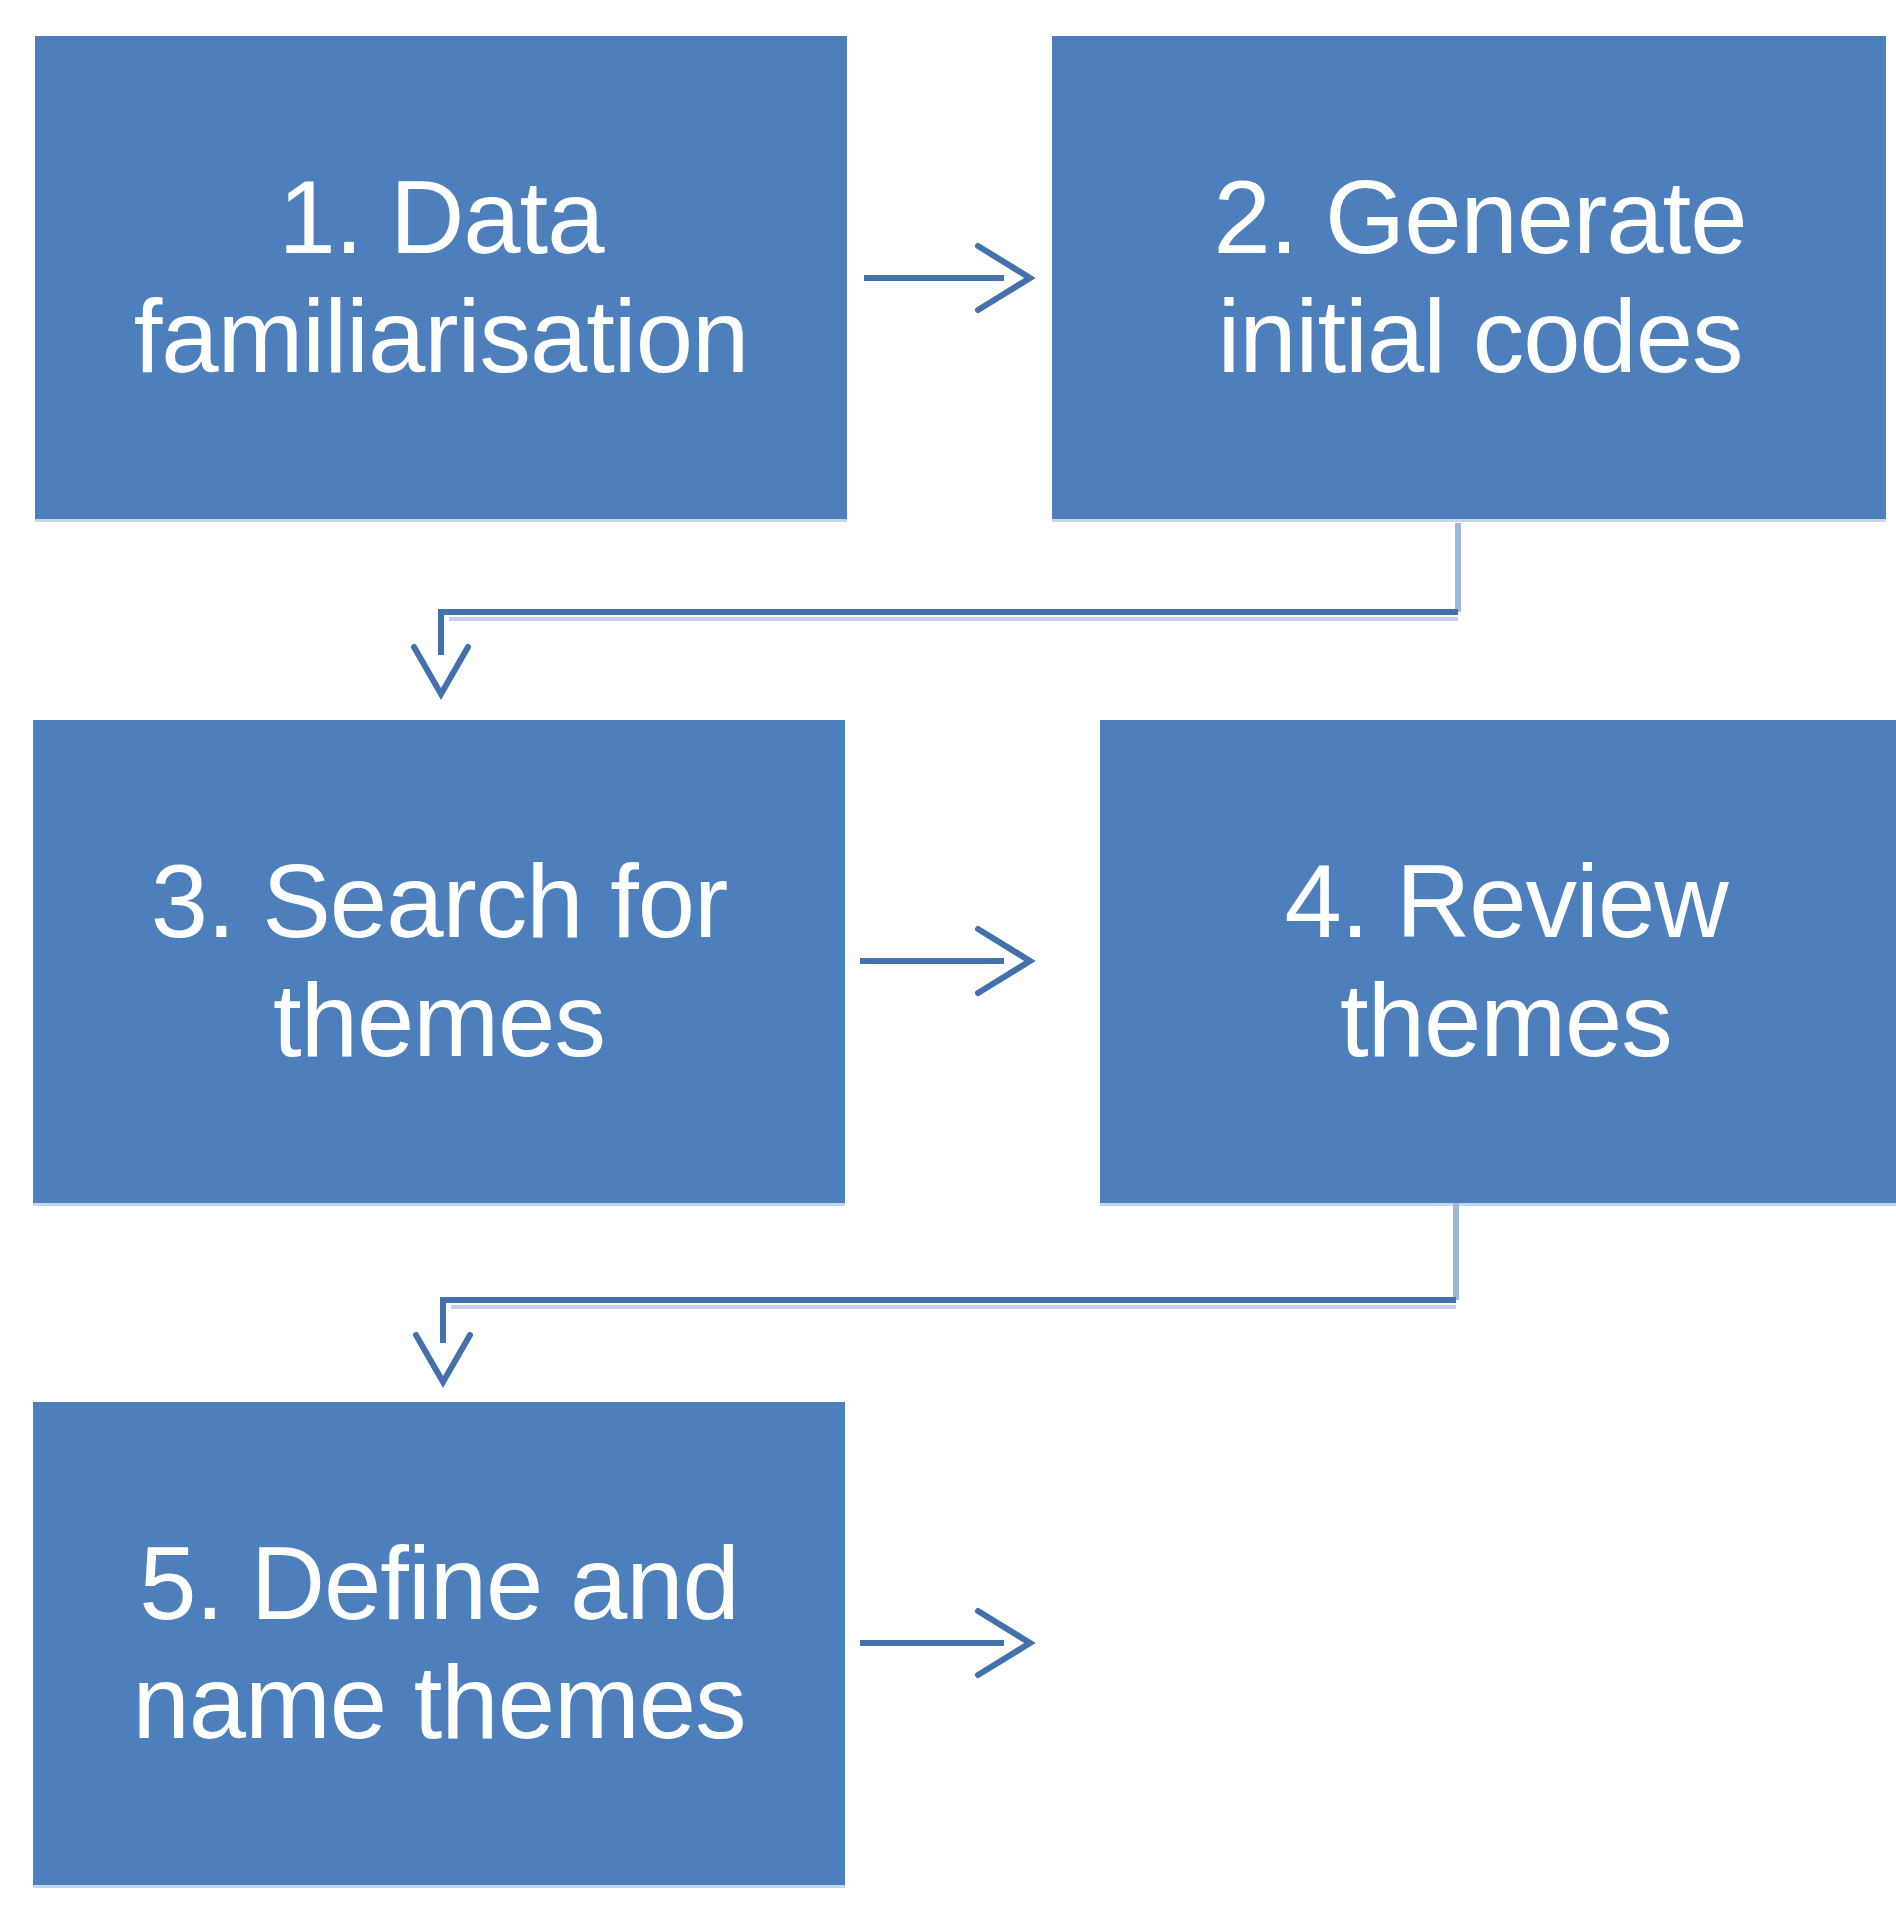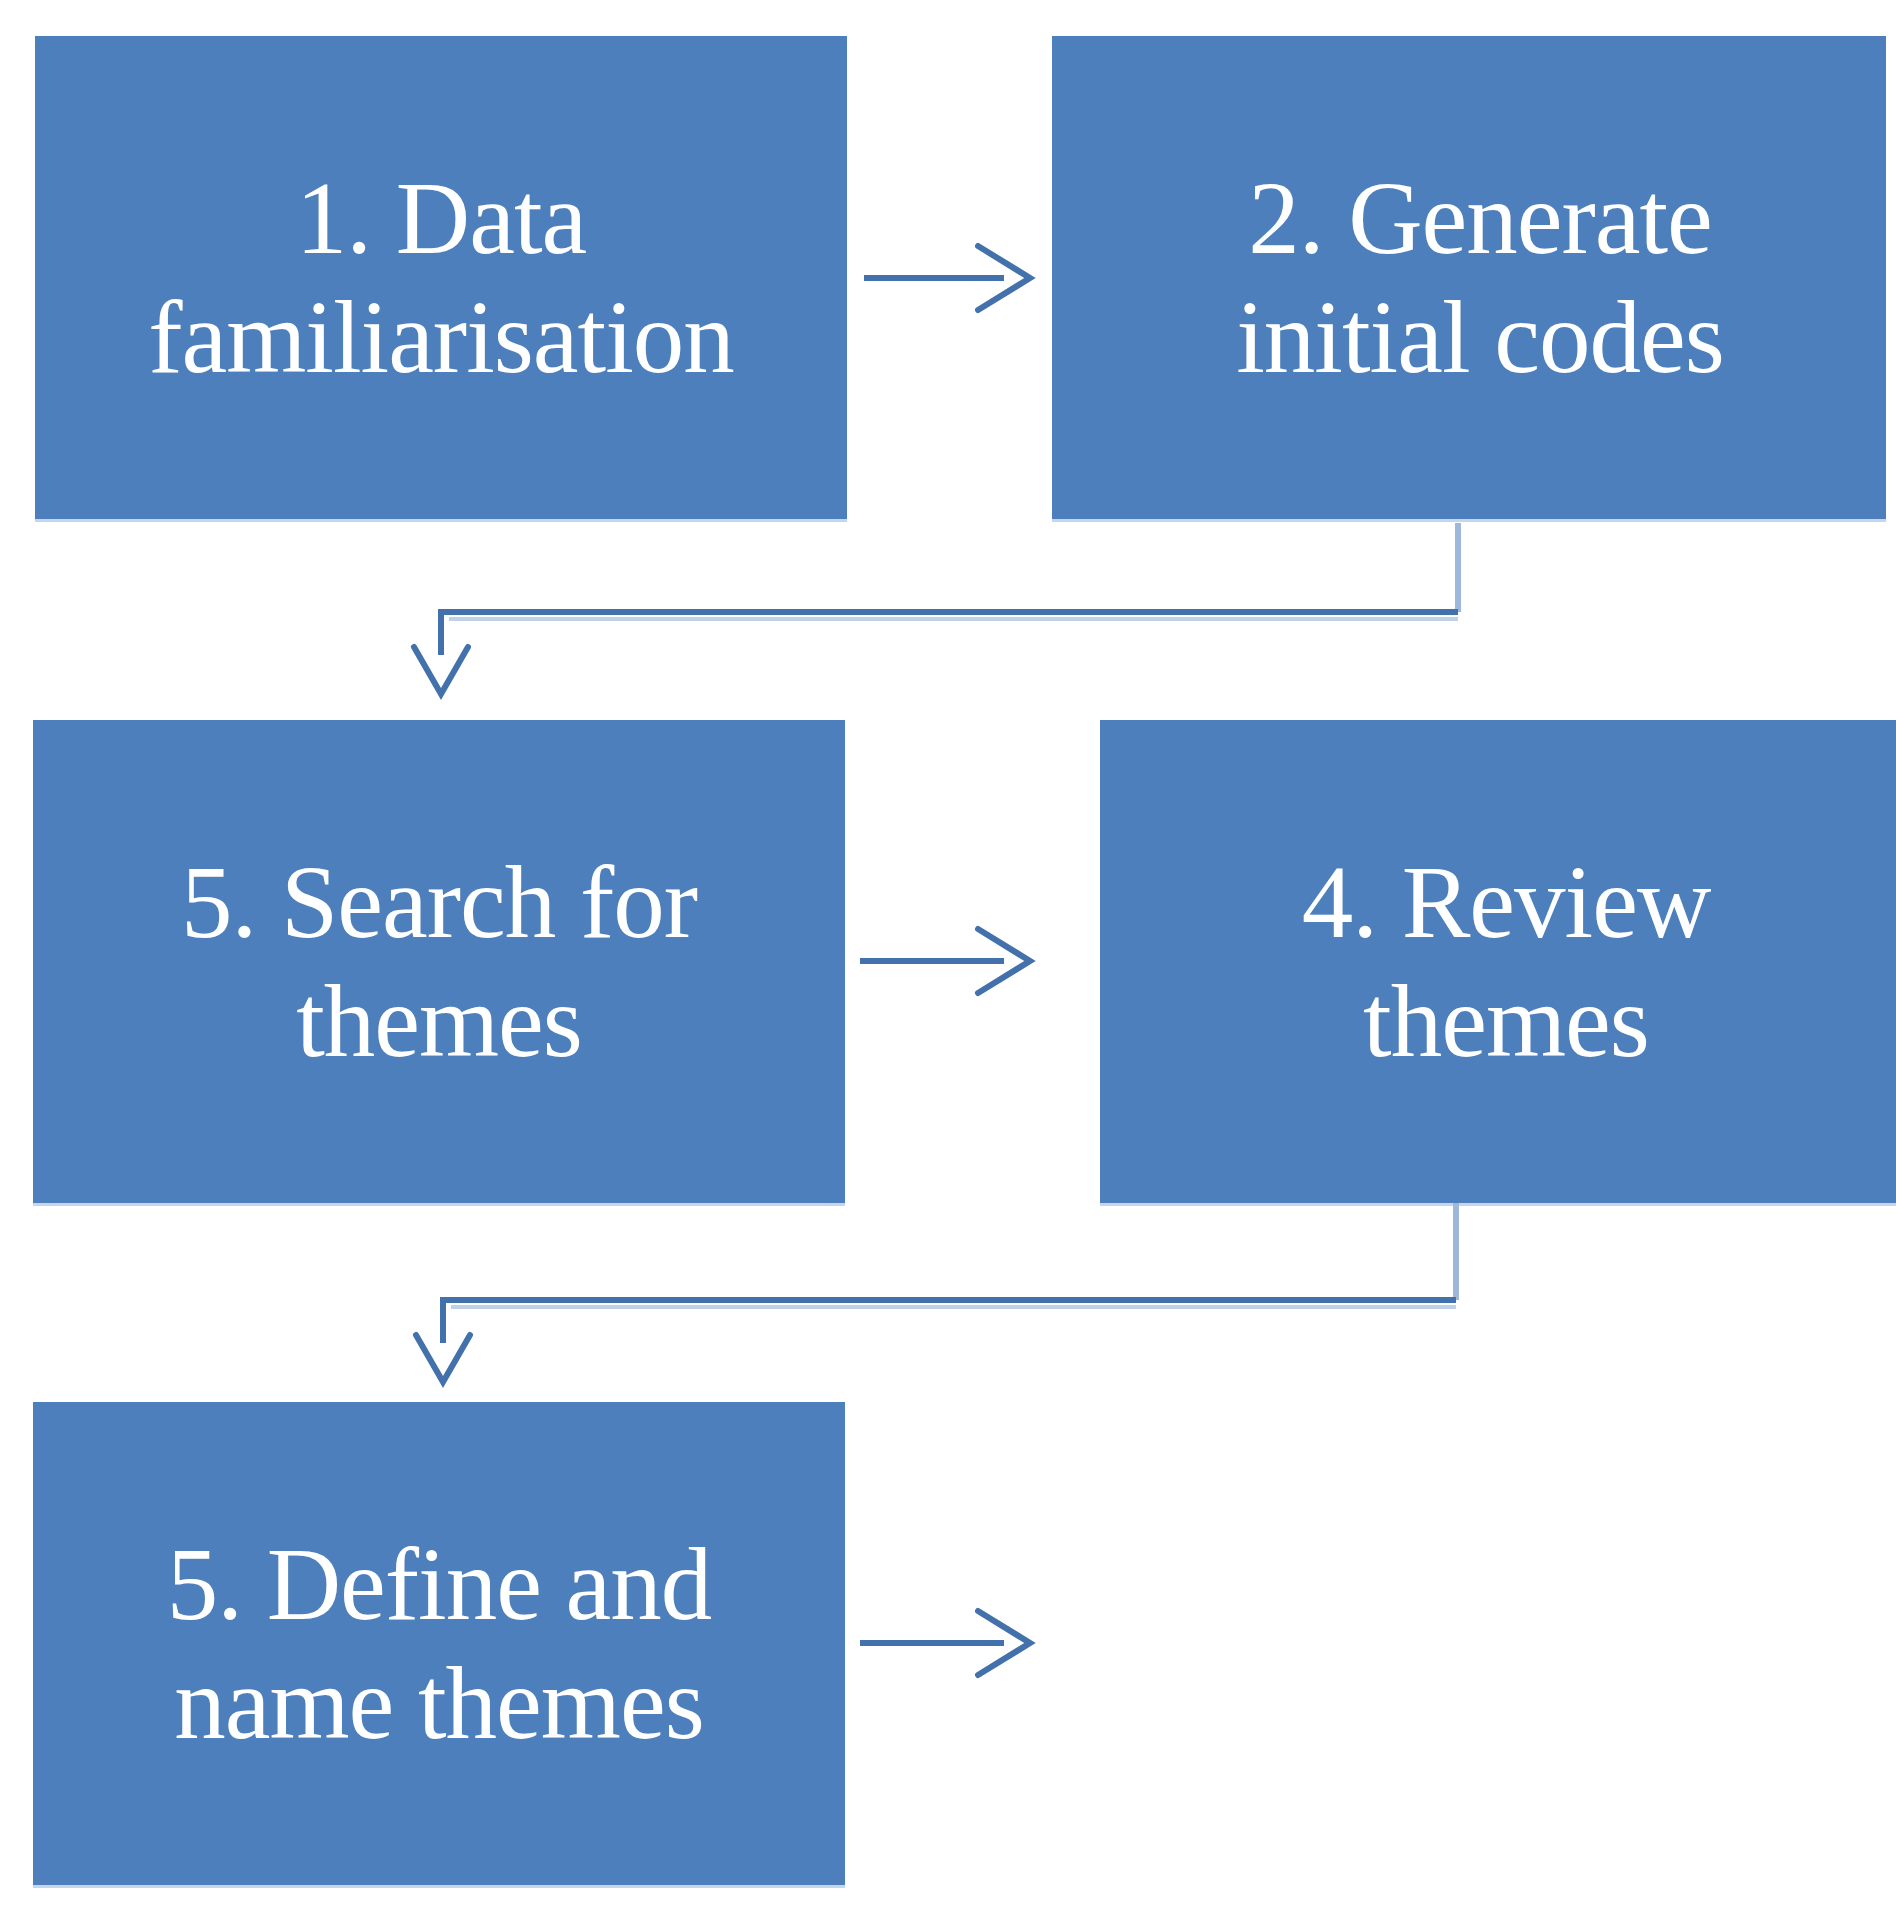--- a/index.html
+++ b/index.html
@@ -2,21 +2,21 @@
 <html style="--box-fill: #4c7fbc; --box-text: #ffffff; --arrow-main: #4371ab; --arrow-light: #9db8da; --background: #ffffff;"><head>
 <meta charset="utf-8">
 <style>
   html,body{margin:0;padding:0;background:#ffffff;}
   .canvas{
     position:relative;
     width:1896px;
     height:1917px;
     background:var(--background,#ffffff);
     overflow:hidden;
-    font-family:Liberation Serif, serif;
+    font-family:Liberation Sans, sans-serif;
     border-radius:28px;
   }
   .step-box{
     position:absolute;
     width:812px;
     height:483px;
     background:var(--box-fill,#4c7fbc);
     color:var(--box-text,#ffffff);
     display:flex;
     align-items:center;
@@ -50,21 +50,21 @@
     <span>1. Data
 familiarisation</span>
   </div>
 
   <div id="box-2" class="step-box">
     <span>2. Generate
 initial codes</span>
   </div>
 
   <div id="box-3" class="step-box">
-    <span>5. Search for
+    <span>3. Search for
 themes</span>
   </div>
 
   <div id="box-4" class="step-box">
     <span>4. Review
 themes</span>
   </div>
 
   <div id="box-5" class="step-box">
     <span>5. Define and

